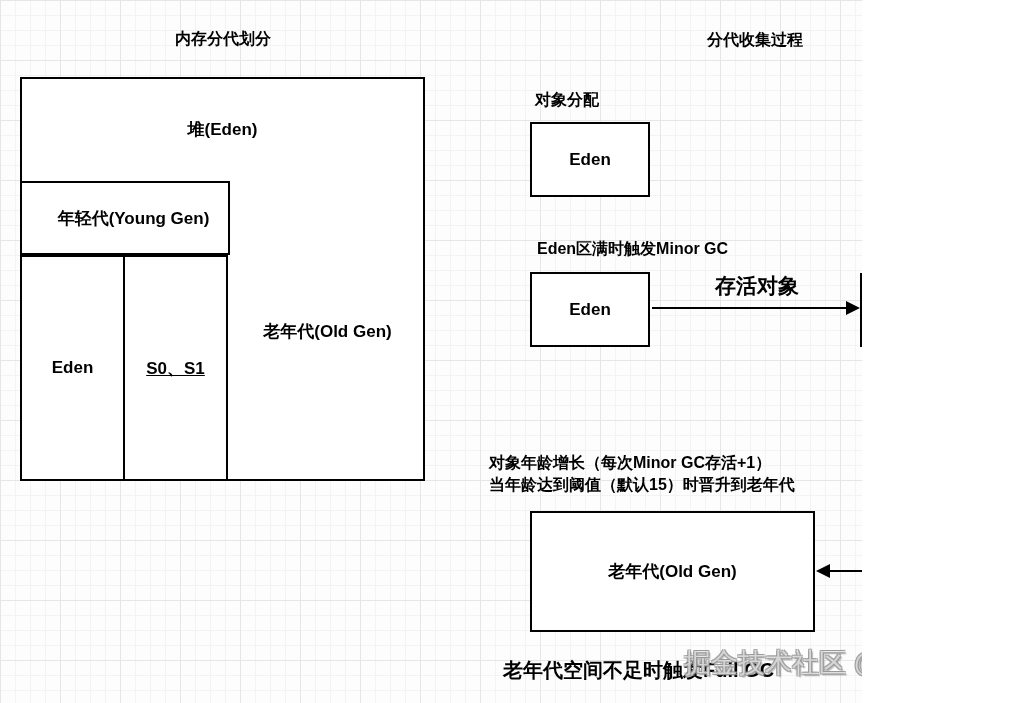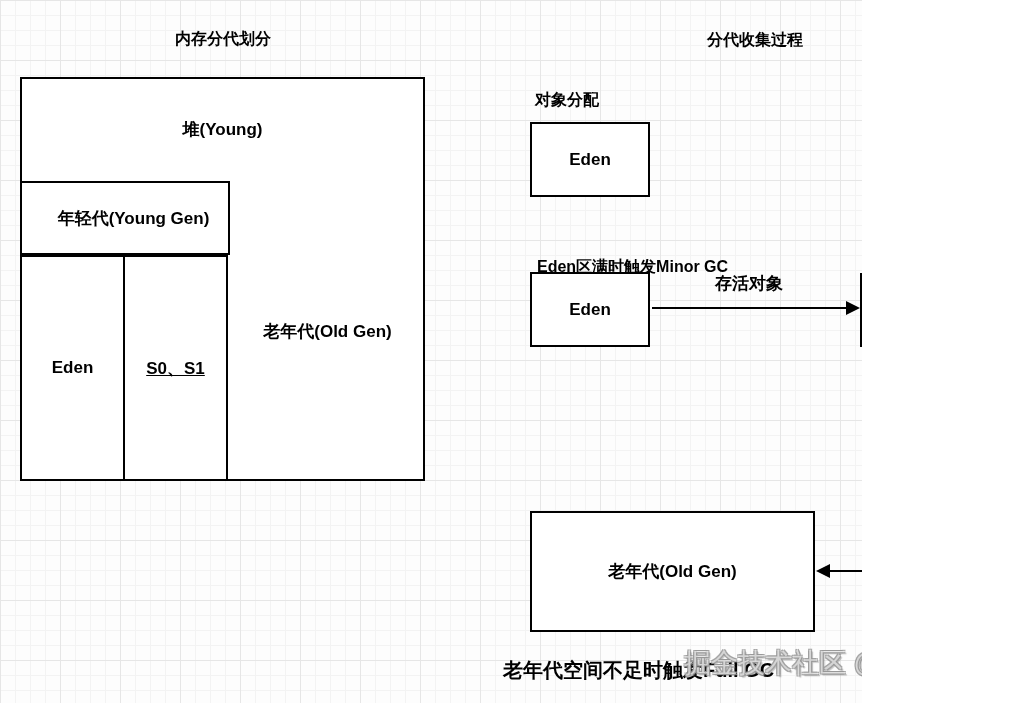--- a/index.html
+++ b/index.html
@@ -96,21 +96,21 @@
   }
 </style>
 </head>
 <body>
 
 <div class="canvas">
 
   <div class="label centered" style="left:223px; top:29px;">内存分代划分</div>
 
   <div class="box" style="left:20px; top:77px; width:405px; height:404px; align-items:flex-start; justify-content:center;">
-    <div style="height:100px; display:flex; align-items:center;">堆(Young)</div>
+    <div style="height:100px; display:flex; align-items:center;">堆(Eden)</div>
   </div>
 
   <div class="box" style="left:20px; top:181px; width:210px; height:74px;padding-left:17px;">
     <span>年轻代(Young Gen)</span>
   </div>
 
   <div class="box" style="left:20px; top:255px; width:105px; height:226px;">
     <span>Eden</span>
   </div>
 
@@ -123,36 +123,40 @@
   </div>
 
   <div class="label centered" style="left:755px; top:30px;text-align:center;">分代收集过程</div>
 
   <div class="label" style="left:535px; top:90px;">对象分配</div>
 
   <div class="box" style="left:530px; top:122px; width:120px; height:75px;">
     <span>Eden</span>
   </div>
 
-  <div class="label" style="left:537px; top:257px;">Eden区满时触发Minor GC</div>
+  <div class="label" style="left:537px; top:239px;">Eden区满时触发Minor GC</div>
 
   <div class="box" style="left:530px; top:272px; width:120px; height:75px;">
     <span>Eden</span>
   </div>
 
-  <div class="label" style="left:715px; top:272px; font-size:17px;">存活对象</div>
+  <div class="label" style="left:715px; top:272px; font-size:21px;">存活对象</div>
 
   <div class="line" style="left:652px; top:307px; width:196px; height:2px;"></div>
   <div class="arrowhead-right" style="left:846px; top:301px;"></div>
 
   <div class="box" style="left:860px; top:273px; width:120px; height:74px;">
     <span>S0</span>
   </div>
 
 
+  <div class="note" style="left:489px; top:452px;">
+    <div>对象年龄增长（每次Minor GC存活+1）</div>
+    <div>当年龄达到阈值（默认15）时晋升到老年代</div>
+  </div>
 
   <div class="box" style="left:530px; top:511px; width:285px; height:121px;">
     <span>老年代(Old Gen)</span>
   </div>
 
   <div class="line" style="left:919px; top:467px; width:2px; height:105px;"></div>
   <div class="line" style="left:830px; top:570px; width:91px; height:2px;"></div>
   <div class="arrowhead-left" style="left:816px; top:564px;"></div>
 
   <div class="caption" style="left:503px; top:657px;">老年代空间不足时触发Full GC</div>

